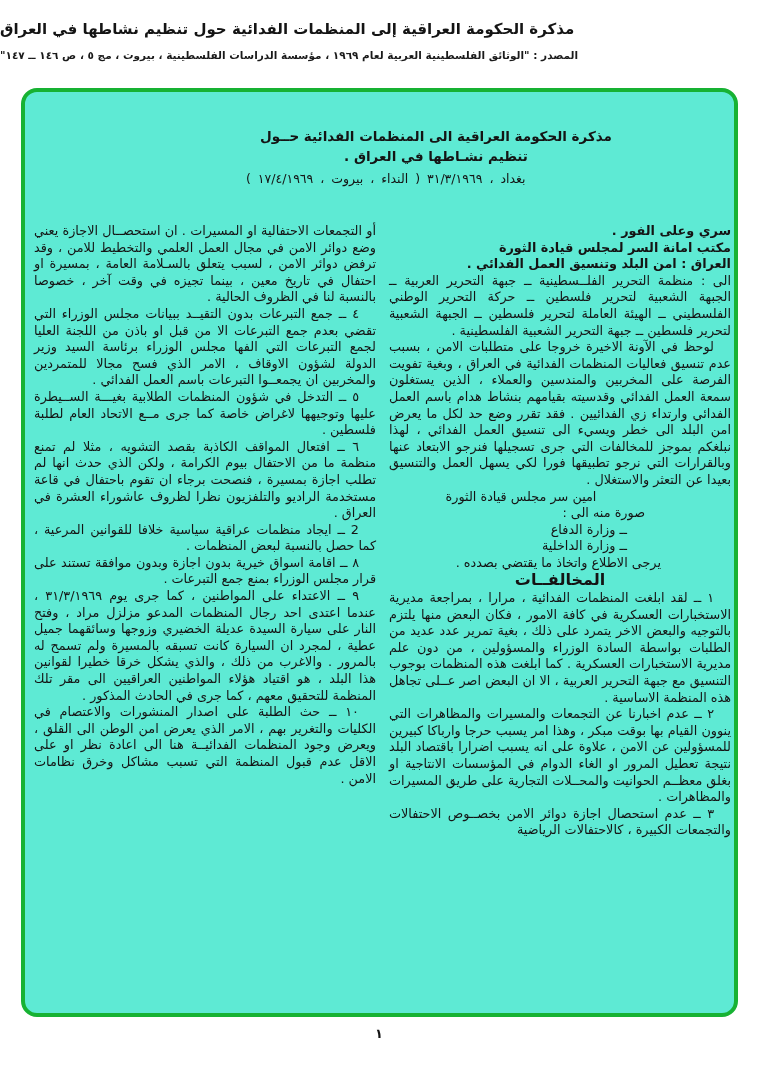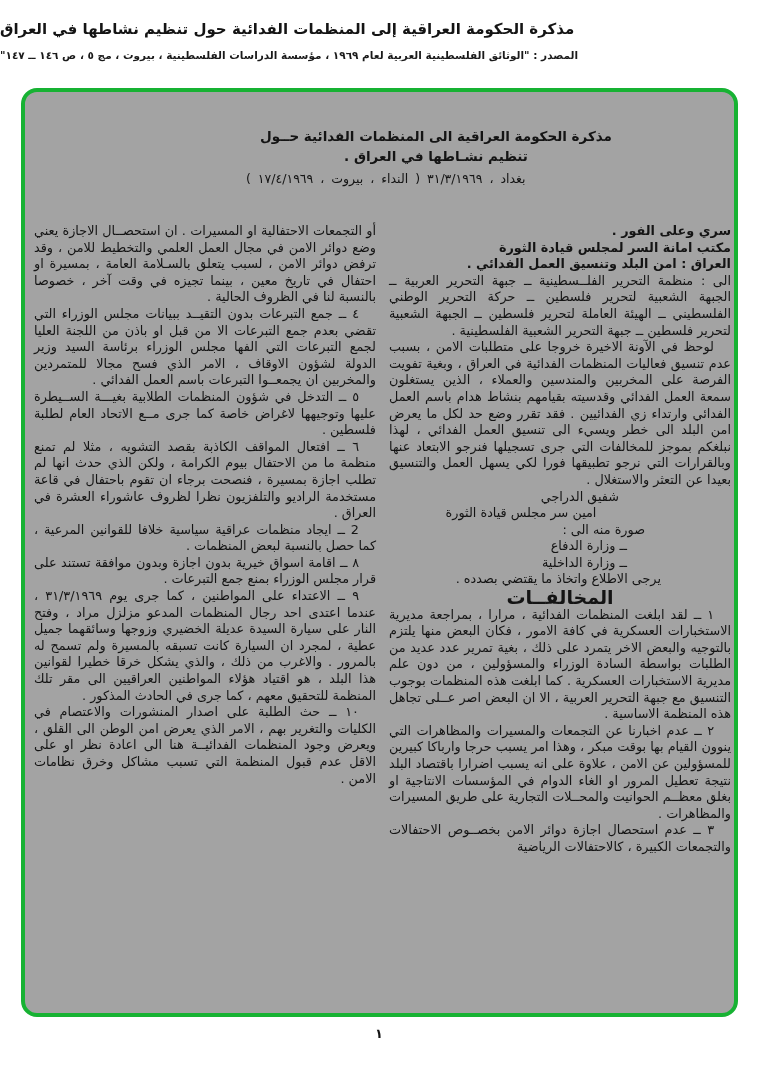--- a/index.html
+++ b/index.html
@@ -5,21 +5,21 @@
   html,body{margin:0;padding:0;}
   body{
     width:758px;height:1078px;background:#ffffff;position:relative;
     font-family:"DejaVu Sans", sans-serif;color:#141414;overflow:hidden;
   }
   .page-header{position:absolute;top:20px;left:0;width:758px;text-align:left;direction:rtl;}
   .page-header .h-title{font-size:15px;font-weight:bold;letter-spacing:0;}
   .page-header .h-source{font-size:10.5px;font-weight:bold;margin-top:11px;color:#1a1a1a;}
   .green-box{
     position:absolute;left:21px;top:88px;width:717px;height:929px;
-    border:4px solid #17b233;border-radius:16px;box-sizing:border-box;background:#a3a3a3;
+    border:4px solid #17b233;border-radius:16px;box-sizing:border-box;background:#5eead4;
   }
   .doc-head{
     position:absolute;top:34px;right:112px;width:372px;
     direction:rtl;text-align:center;font-weight:bold;font-size:13.5px;line-height:20px;
   }
   .doc-date{
     position:absolute;top:79px;right:110px;width:378px;
     direction:rtl;text-align:left;font-size:12.5px;word-spacing:3px;
   }
   .columns{
@@ -29,21 +29,21 @@
   .col{flex:1;direction:rtl;text-align:justify;font-size:12.8px;line-height:16.6px;}
   .col p{margin:0;text-indent:17px;}
   .col p.noindent{text-indent:0;}
   .b{font-weight:bold;}
   .sig-name{text-indent:0 !important;text-align:right;margin-right:112px !important;}
   .sig-title{text-indent:0 !important;text-align:center;margin-right:78px !important;}
   .copy-label{text-indent:0 !important;text-align:right;margin-right:86px !important;}
   .copy-item{text-indent:0 !important;text-align:right;margin-right:104px !important;}
   .copy-note{text-indent:0 !important;text-align:right;margin-right:70px !important;}
   .violations{
-    text-indent:0 !important;text-align:center;font-weight:bold;font-size:19px;
+    text-indent:0 !important;text-align:center;font-weight:bold;font-size:16px;
     margin:1px 0 1px 0 !important;
   }
   .page-number{
     position:absolute;top:1026px;left:0;width:758px;text-align:center;
     font-size:13px;font-weight:bold;
   }
 </style>
 </head>
 <body>
 
@@ -62,21 +62,20 @@
   <div class="doc-date">بغداد ، ٣١/٣/١٩٦٩    ( النداء ، بيروت ، ١٧/٤/١٩٦٩ )</div>
 
   <div class="columns">
 
     <div class="col">
       <p class="b noindent">سري وعلى الفور .</p>
       <p class="b noindent">مكتب امانة السر لمجلس قيادة الثورة</p>
       <p class="b noindent">العراق : امن البلد وتنسيق العمل الفدائي .</p>
       <p class="noindent">الى : منظمة التحرير الفلــسطينية ــ جبهة التحرير العربية ــ الجبهة الشعبية لتحرير فلسطين ــ حركة التحرير الوطني الفلسطيني ــ الهيئة العاملة لتحرير فلسطين ــ الجبهة الشعبية لتحرير فلسطين ــ جبهة التحرير الشعبية الفلسطينية .</p>
       <p>لوحظ في الآونة الاخيرة خروجا على متطلبات الامن ، بسبب عدم تنسيق فعاليات المنظمات الفدائية في العراق ، وبغية تفويت الفرصة على المخربين والمندسين والعملاء ، الذين يستغلون سمعة العمل الفدائي وقدسيته بقيامهم بنشاط هدام باسم العمل الفدائي وارتداء زي الفدائيين . فقد تقرر وضع حد لكل ما يعرض امن البلد الى خطر ويسيء الى تنسيق العمل الفدائي ، لهذا نبلغكم بموجز للمخالفات التي جرى تسجيلها فنرجو الابتعاد عنها وبالقرارات التي نرجو تطبيقها فورا لكي يسهل العمل والتنسيق بعيدا عن التعثر والاستغلال .</p>
-      <p class="sig-name">شفيق الدراجي</p>
       <p class="sig-title">امين سر مجلس قيادة الثورة</p>
       <p class="copy-label">صورة منه الى :</p>
       <p class="copy-item">ــ وزارة الدفاع</p>
       <p class="copy-item">ــ وزارة الداخلية</p>
       <p class="copy-note">يرجى الاطلاع واتخاذ ما يقتضي بصدده .</p>
       <p class="violations">المخالفــات</p>
       <p>١ ــ لقد ابلغت المنظمات الفدائية ، مرارا ، بمراجعة مديرية الاستخبارات العسكرية في كافة الامور ، فكان البعض منها يلتزم بالتوجيه والبعض الاخر يتمرد على ذلك ، بغية تمرير عدد عديد من الطلبات بواسطة السادة الوزراء والمسؤولين ، من دون علم مديرية الاستخبارات العسكرية . كما ابلغت هذه المنظمات بوجوب التنسيق مع جبهة التحرير العربية ، الا ان البعض اصر عــلى تجاهل هذه المنظمة الاساسية .</p>
       <p>٢ ــ عدم اخبارنا عن التجمعات والمسيرات والمظاهرات التي ينوون القيام بها بوقت مبكر ، وهذا امر يسبب حرجا وارباكا كبيرين للمسؤولين عن الامن ، علاوة على انه يسبب اضرارا باقتصاد البلد نتيجة تعطيل المرور او الغاء الدوام في المؤسسات الانتاجية او بغلق معظــم الحوانيت والمحــلات التجارية على طريق المسيرات والمظاهرات .</p>
       <p>٣ ــ عدم استحصال اجازة دوائر الامن بخصــوص الاحتفالات والتجمعات الكبيرة ، كالاحتفالات الرياضية</p>
     </div>

